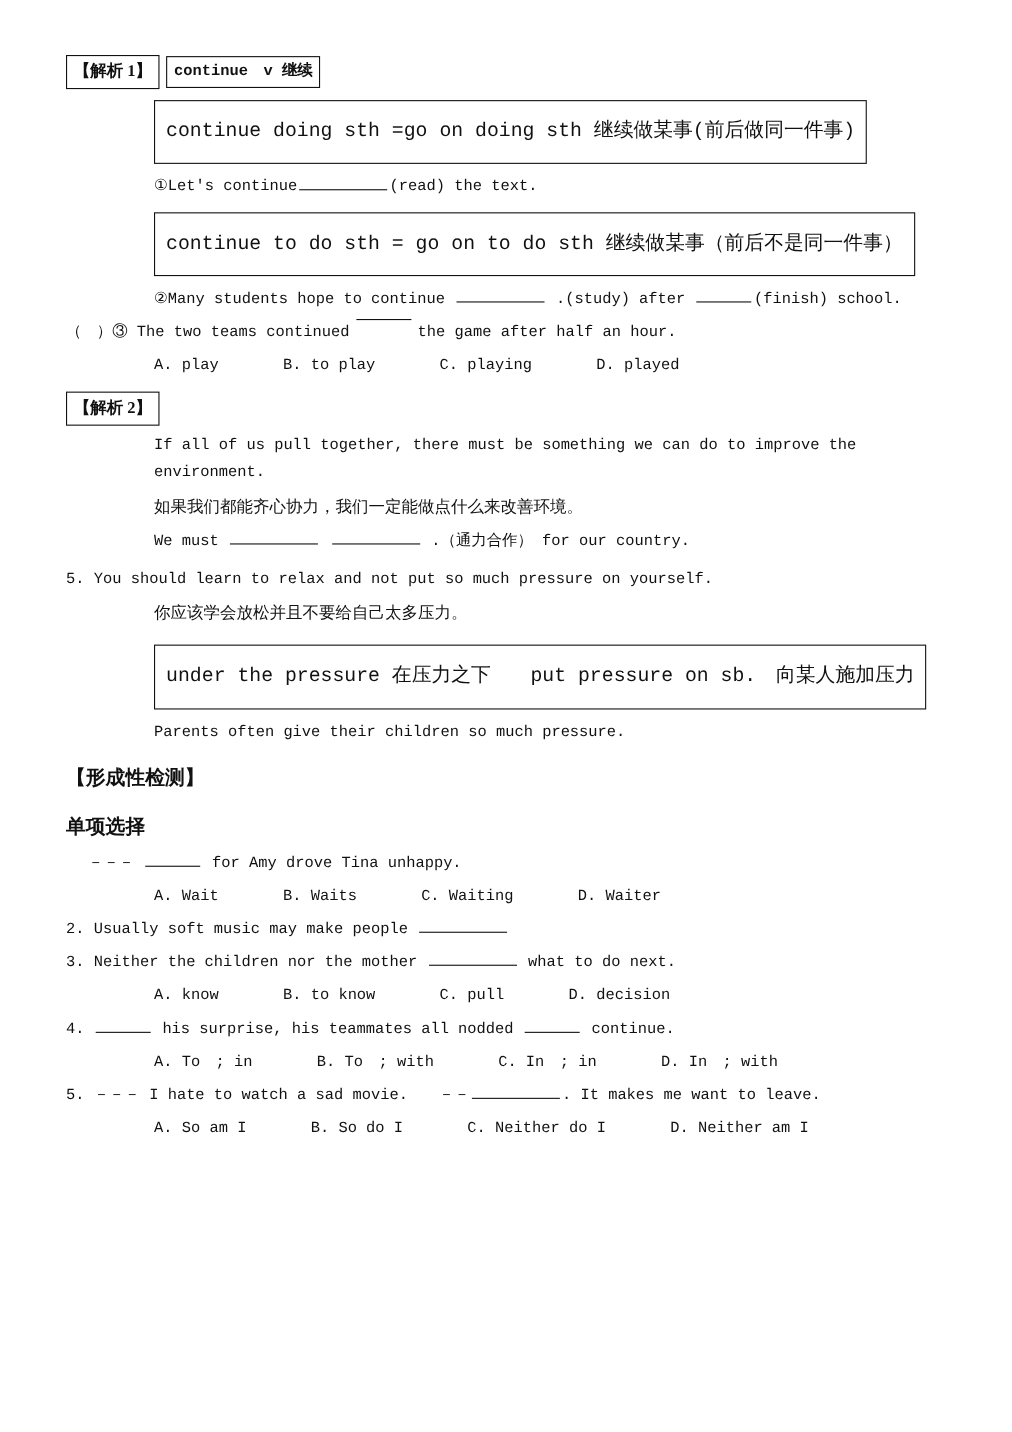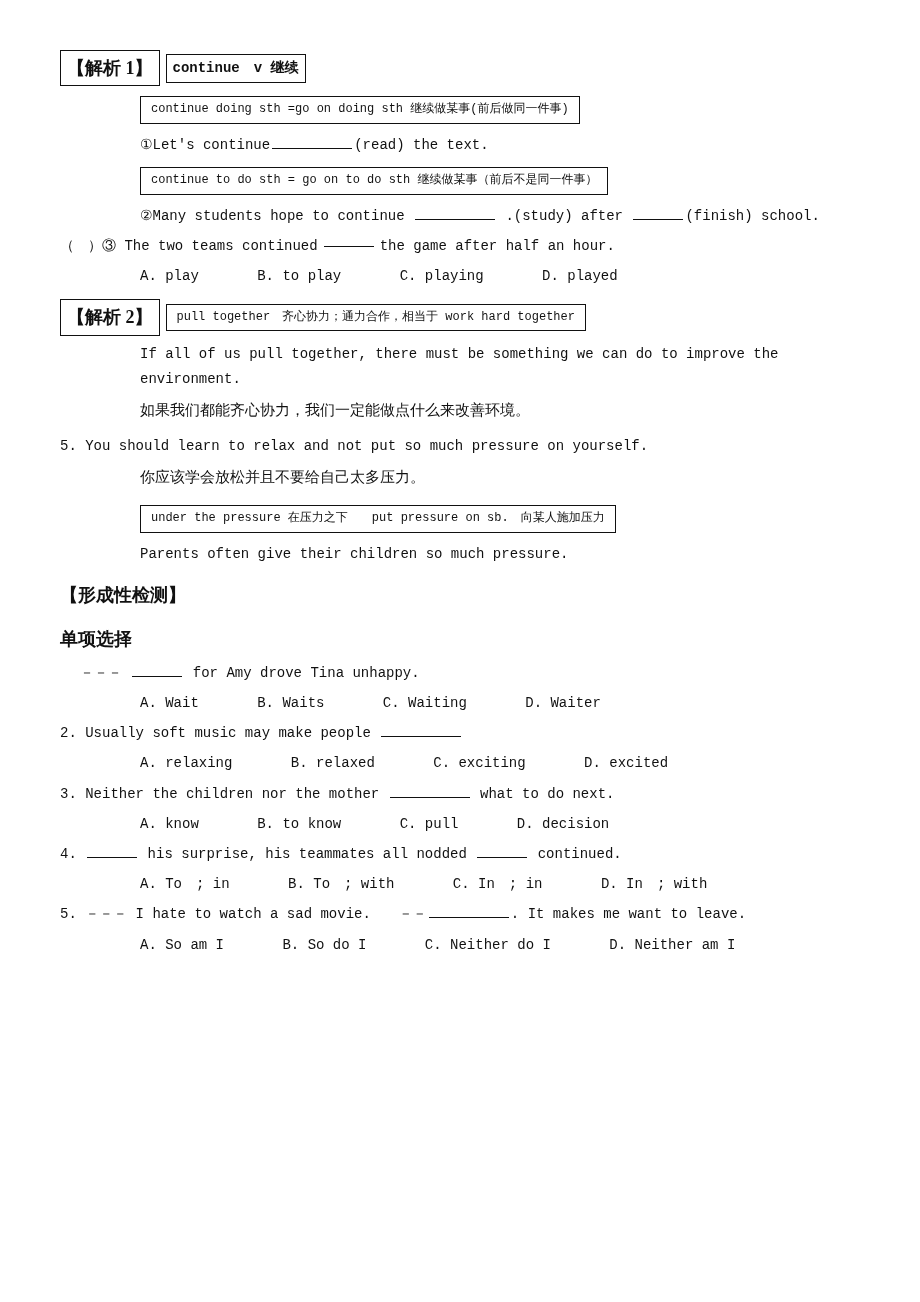--- a/index.html
+++ b/index.html
@@ -20,30 +20,30 @@
     .section {
       margin-bottom: 10px;
     }
 
     .block-label {
       display: inline-block;
       border: 1.5px solid #111;
       padding: 1px 6px;
       font-weight: bold;
       font-family: "SimSun", serif;
-      font-size: 18px;
+      font-size: 15px;
     }
 
     .bordered-box {
       display: inline-block;
       border: 1.5px solid #111;
-      padding: 2px 10px;
+      padding: 12px 10px;
       margin: 4px 0;
       font-family: "Courier New", Courier, monospace;
-      font-size: 12px;
+      font-size: 18px;
     }
 
     .indent1 {
       padding-left: 80px;
     }
 
     .line {
       margin: 5px 0;
     }
 
@@ -109,43 +109,45 @@
   </div>
 
   <div class="indent1 line">
     <span class="bordered-box">continue to do sth = go on to do sth 继续做某事（前后不是同一件事）</span>
   </div>
 
   <div class="indent1 line mono">
     <span>②Many students hope to continue </span><span class="blank"></span><span> .(study) after </span><span class="blank-short"></span><span>(finish) school.</span>
   </div>
 
-  <div class="line mono" style="display:flex;align-items:center;gap:4px;">
+  <div class="line mono" style="display:flex;align-items:flex-start;gap:4px;">
     <span>（　）③ The two teams continued </span>
       <span class="blank-short"></span>
       <span> the game after half an hour.</span>
   </div>
 
   <div class="options-row">
     <span class="option-item">A. play</span>
     <span class="option-item">B. to play</span>
     <span class="option-item">C. playing</span>
     <span class="option-item">D. played</span>
   </div>
 </div>
 
 <div class="section">
   <div class="section-header">
     <span class="block-label">【解析 2】</span>
-    <span class="bordered-box">pull together　齐心协力；通力合作，相当于 work hard together</span>
   </div>
 
   <div class="indent1 line mono">If all of us pull together, there must be something we can do to improve the environment.</div>
   <div class="indent1 line" style="font-size:15px;">如果我们都能齐心协力，我们一定能做点什么来改善环境。</div>
 
+  <div class="indent1 line mono">
+    <span>We must </span><span class="blank"></span><span> </span><span class="blank"></span><span> .</span><span>（通力合作）</span><span> for our country.</span>
+  </div>
 </div>
 
 <div class="section">
   <div class="line mono">
     <span>5. You should learn to relax and not put so much pressure on yourself.</span>
   </div>
   <div class="line indent1">你应该学会放松并且不要给自己太多压力。</div>
 </div>
 
 <div class="section">
@@ -167,39 +169,33 @@
   <div class="options-row">
     <span class="option-item">A. Wait</span>
     <span class="option-item">B. Waits</span>
     <span class="option-item">C. Waiting</span>
     <span class="option-item">D. Waiter</span>
   </div>
 
   <div class="line mono">
     <span>2. Usually soft music may make people </span><span class="blank"></span>
   </div>
-  <div class="options-row">
-    <span class="option-item">A. relaxing</span>
-    <span class="option-item">B. relaxed</span>
-    <span class="option-item">C. exciting</span>
-    <span class="option-item">D. excited</span>
-  </div>
 
   <div class="line mono">
     <span>3. Neither the children nor the mother </span><span class="blank"></span><span> what to do next.</span>
   </div>
   <div class="options-row">
     <span class="option-item">A. know</span>
     <span class="option-item">B. to know</span>
     <span class="option-item">C. pull</span>
     <span class="option-item">D. decision</span>
   </div>
 
   <div class="line mono">
-    <span>4. </span><span class="blank-short"></span><span> his surprise, his teammates all nodded </span><span class="blank-short"></span><span> continued.</span>
+    <span>4. </span><span class="blank-short"></span><span> his surprise, his teammates all nodded </span><span class="blank-short"></span><span> continue.</span>
   </div>
   <div class="options-row">
     <span class="option-item">A. To　; in</span>
     <span class="option-item">B. To　; with</span>
     <span class="option-item">C. In　; in</span>
     <span class="option-item">D. In　; with</span>
   </div>
 
   <div class="line mono">
     <span>5. －－－ I hate to watch a sad movie.　　－－</span><span class="blank"></span><span>. It makes me want to leave.</span>

